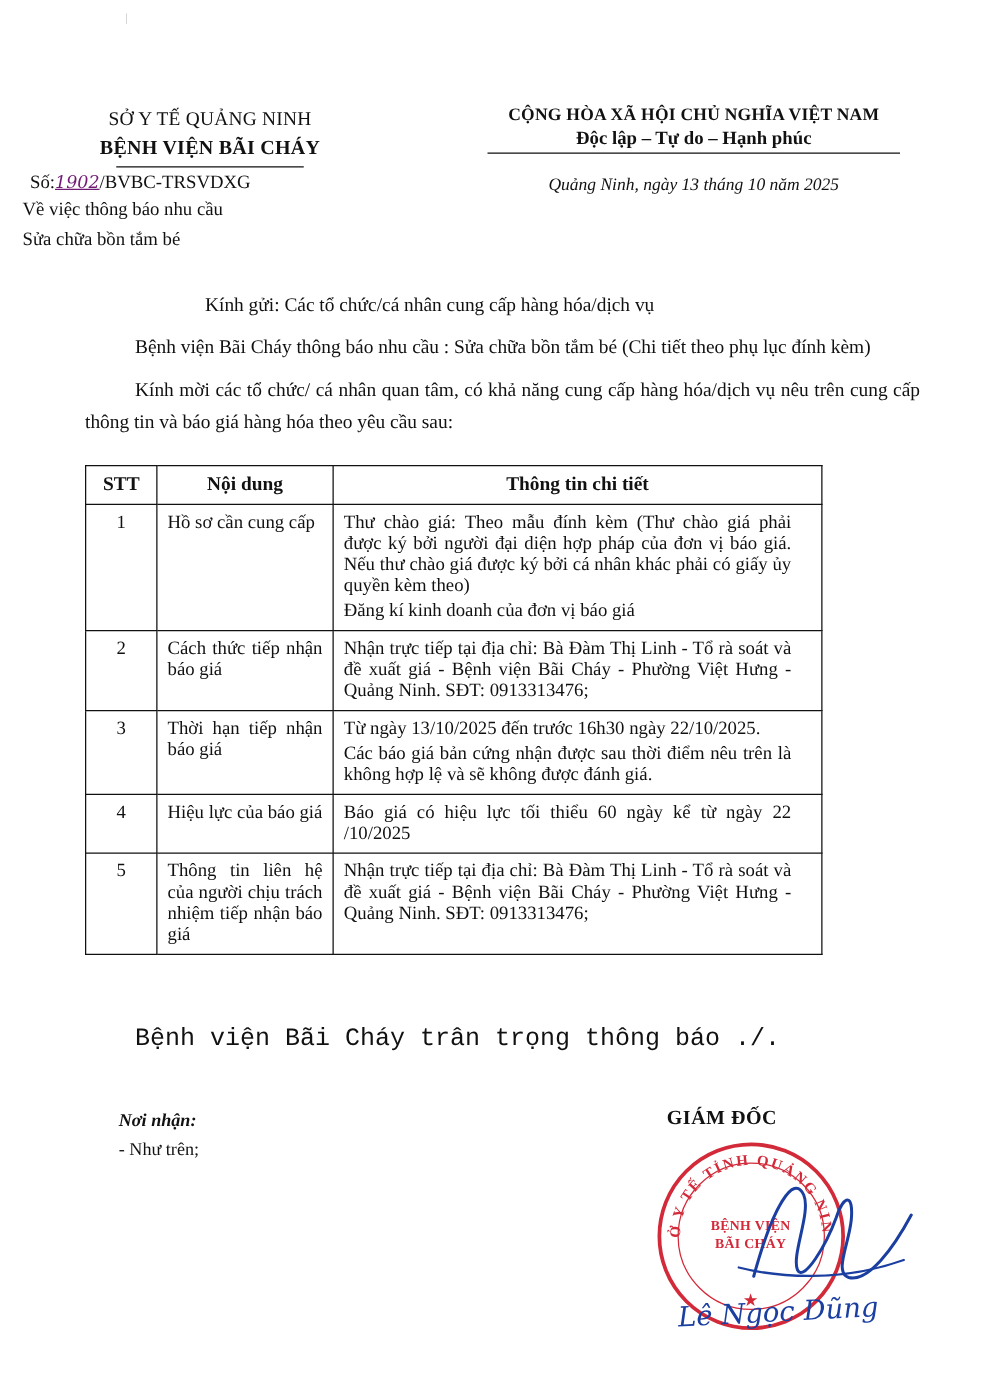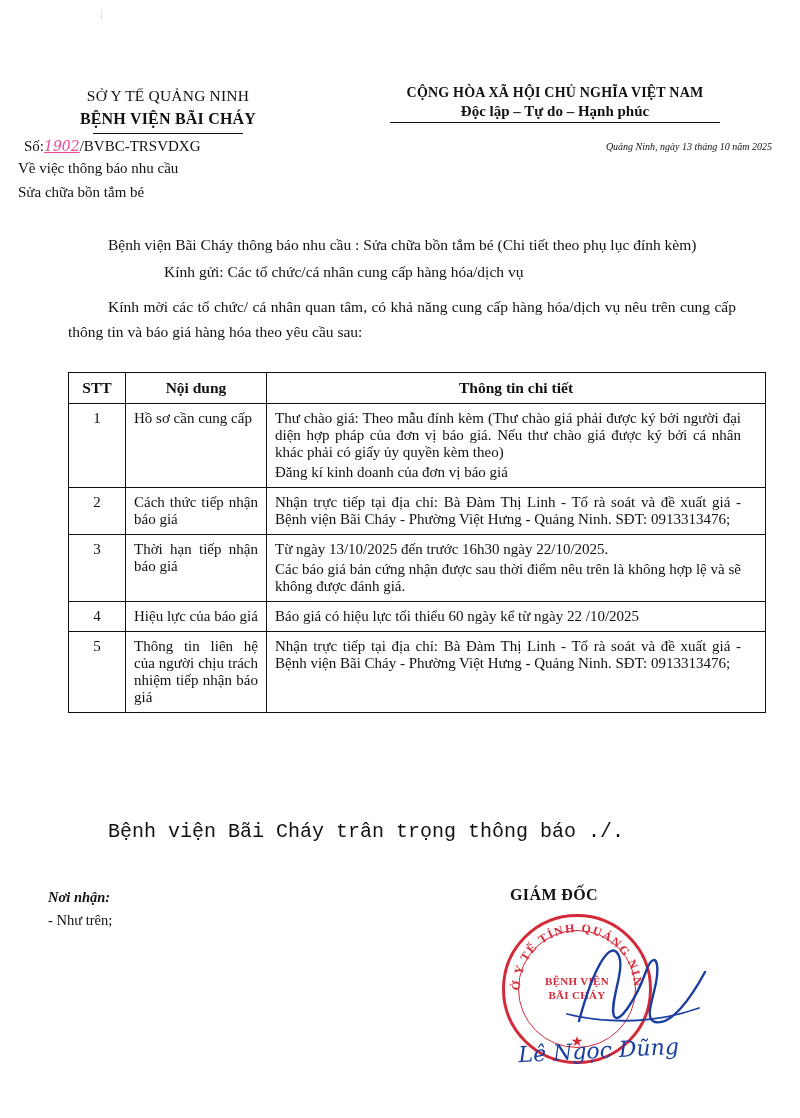--- a/index.html
+++ b/index.html
@@ -76,35 +76,34 @@
   .doc-number {
     font-size: 15px;
     text-align: left;
     margin-top: 4px;
     padding-left: 6px;
     white-space: nowrap;
   }
   .doc-number .handwritten {
     font-family: "DejaVu Serif", serif;
     font-style: italic;
-    color: #ec4899;
+    color: #701a75;
     font-size: 14px;
     text-decoration: underline;
   }
   .subject {
     font-size: 15px;
     text-align: left;
     line-height: 1.5;
     margin-top: 2px;
   }
   .place-date {
     font-style: italic;
-    font-size: 10px;
+    font-size: 14px;
     margin-top: 18px;
-    text-align: right;
   }
 
   
   .body-block {
     position: absolute;
     top: 232px;
     left: 68px;
     width: 668px;
     font-size: 15.5px;
     line-height: 1.62;
@@ -124,21 +123,21 @@
 
   
   .tbl-wrap {
     position: absolute;
     top: 372px;
     left: 68px;
     width: 650px;
   }
   table.main {
     border-collapse: collapse;
-    width: 698px;
+    width: 590px;
     font-size: 15px;
   }
   table.main th, table.main td {
     border: 1px solid #111;
     padding: 6px 8px;
     vertical-align: top;
   }
   table.main thead th {
     text-align: center;
     font-weight: bold;
@@ -168,21 +167,21 @@
   
   .sign-area {
     position: absolute;
     top: 886px;
     left: 0;
     width: 800px;
     display: flex;
   }
   .recipients {
     width: 330px;
-    padding-left: 48px;
+    padding-left: 95px;
     font-size: 14.5px;
     line-height: 1.6;
   }
   .recipients .title {
     font-weight: bold;
     font-style: italic;
     font-size: 14.5px;
   }
   .signer {
     flex: 1;
@@ -300,22 +299,22 @@
 
     <div class="header-right">
       <div class="nation-line">CỘNG HÒA XÃ HỘI CHỦ NGHĨA VIỆT NAM</div>
       <div class="motto-line">Độc lập – Tự do – Hạnh phúc</div>
       <div class="underline-long"></div>
       <div class="place-date">Quảng Ninh, ngày 13 tháng 10 năm 2025</div>
     </div>
   </div>
 
   <div class="body-block">
+    <div class="para to">Kính gửi: Các tổ chức/cá nhân cung cấp hàng hóa/dịch vụ</div>
     <div class="para">Bệnh viện Bãi Cháy thông báo nhu cầu : Sửa chữa bồn tắm bé (Chi tiết theo phụ lục đính kèm)</div>
-    <div class="para to">Kính gửi: Các tổ chức/cá nhân cung cấp hàng hóa/dịch vụ</div>
     <div class="para spaced">Kính mời các tổ chức/ cá nhân quan tâm, có khả năng cung cấp hàng hóa/dịch vụ nêu trên cung cấp thông tin và báo giá hàng hóa theo yêu cầu sau:</div>
   </div>
 
   <div class="tbl-wrap">
     <table class="main">
       <thead>
         <tr>
           <th class="col-stt">STT</th>
           <th class="col-noidung">Nội dung</th>
           <th class="col-detail">Thông tin chi tiết</th>

